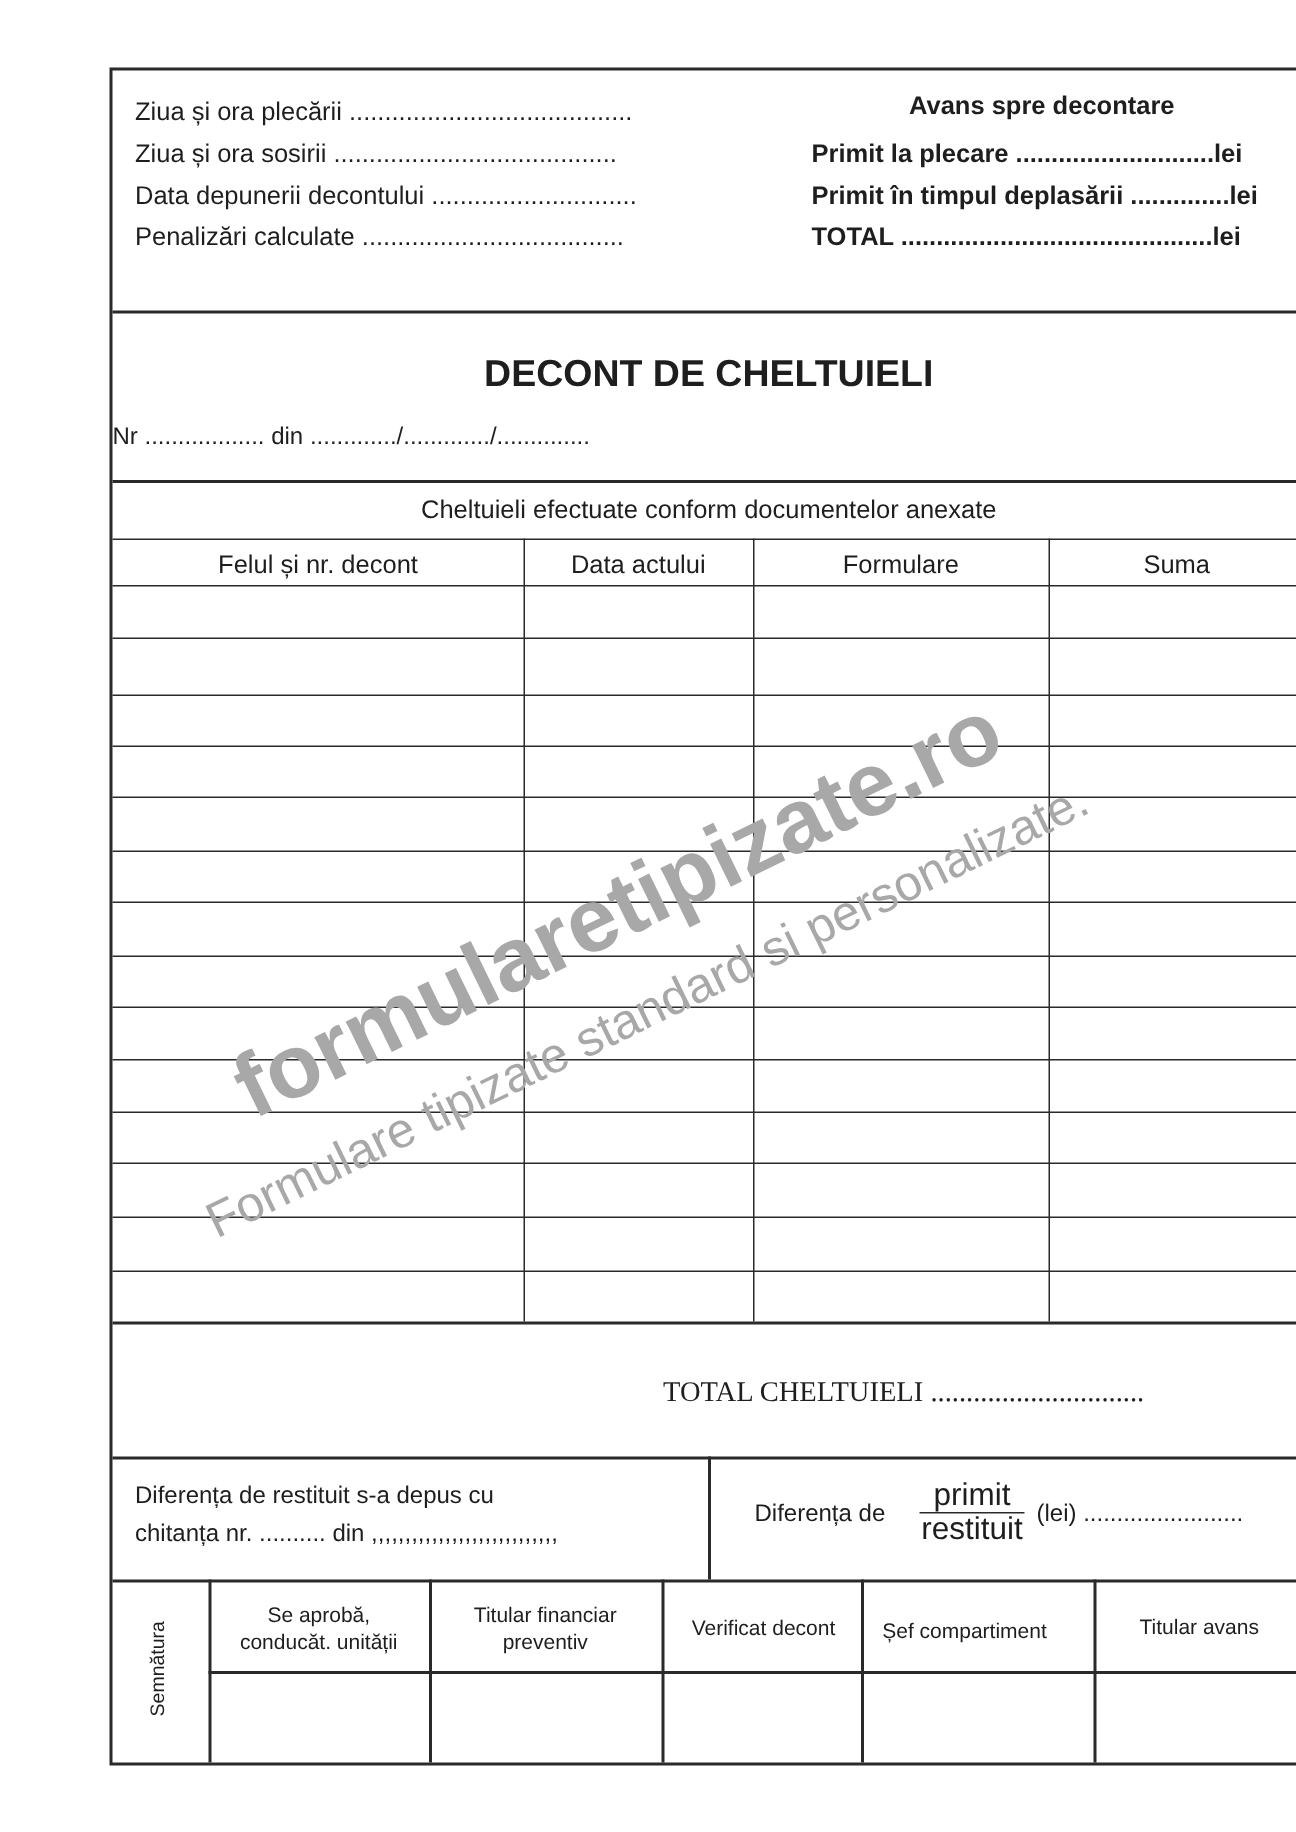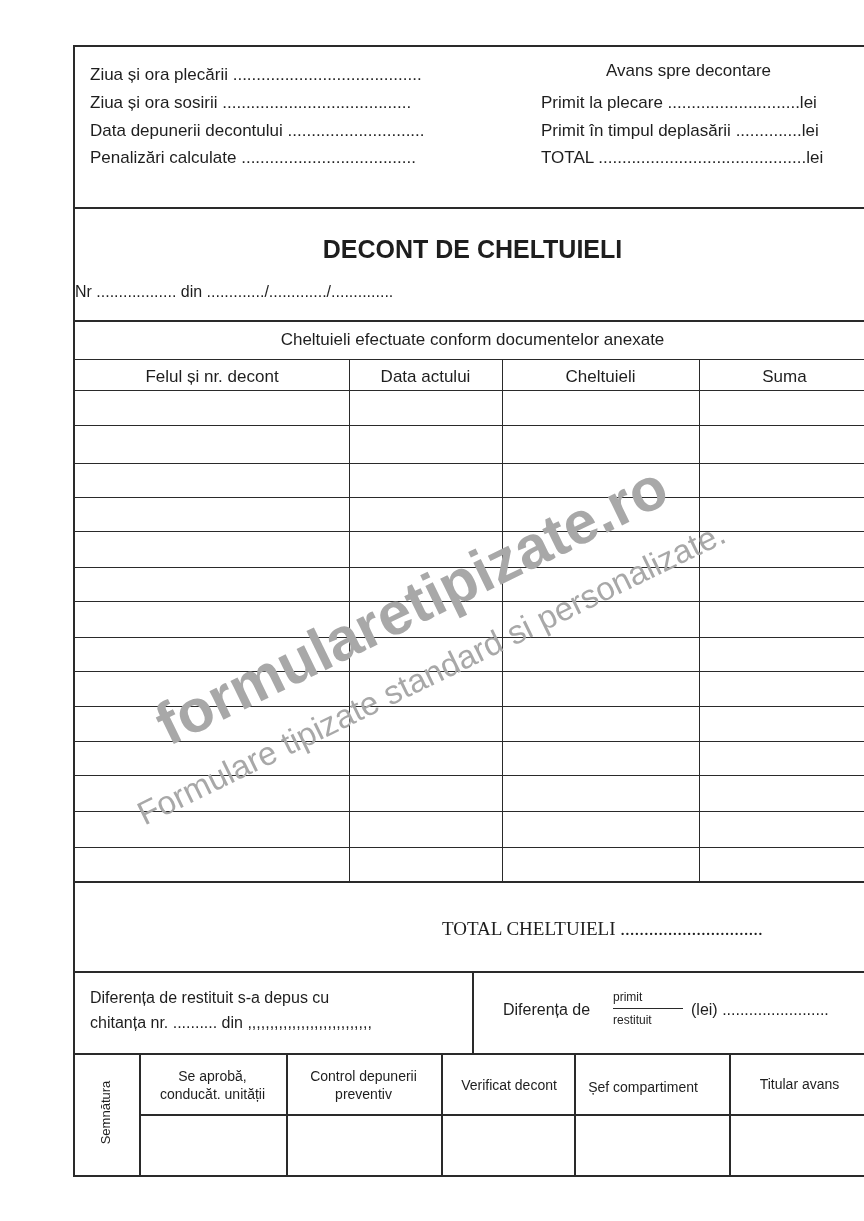--- a/index.html
+++ b/index.html
@@ -7,32 +7,32 @@
          font-family: "Liberation Sans", sans-serif; color: #1e1e1e; }
   .form { position: absolute; left: 33px; top: 45px; width: 795px; height: 1128px;
           border: 2px solid #2a2a2a; box-sizing: content-box; margin-left: 40px; }
   .abs { position: absolute; }
   .hline { position: absolute; left: 0; right: 0; height: 0; border-top: 2px solid #2a2a2a; }
   .hline.thin { border-top-width: 1.5px; }
   .vline { position: absolute; width: 0; border-left: 1.5px solid #2a2a2a; }
   .vline.thick { border-left-width: 2px; }
   .txt { position: absolute; font-size: 17px; white-space: nowrap; line-height: 20px; }
   .top-left .row { position: absolute; left: 15px; font-size: 17px; white-space: nowrap; }
-  .top-right .row { position: absolute; font-size: 17px; white-space: nowrap; }
+  .top-right .row { position: absolute; font-size: 17px; white-space: nowrap; font-weight: bold; }
   .title { position: absolute; left: 0; right: 0; text-align: center; font-weight: bold;
            font-size: 25px; top: 188px; letter-spacing: 0px; }
   .nr { position: absolute; left: 0; right: 0; top: 236px; font-size: 16px; }
   .section-head { position: absolute; left: 0; right: 0; text-align: center; top: 283px; font-size: 17px; }
   .col-head { position: absolute; top: 320px; font-size: 17px; text-align: center; }
   .sig-head { position: absolute; font-size: 14px; text-align: center; line-height: 18px; }
   .vertical { position: absolute; font-size: 13px; transform: rotate(-90deg); transform-origin: center; white-space: nowrap; }
   .watermark { position: absolute; color: #a8a8a8; white-space: nowrap; transform-origin: left bottom; pointer-events: none; }
   .wm1 { left: 175px; top: 690px; font-size: 60px; font-weight: bold; transform: rotate(-26deg); }
   .wm2 { left: 148px; top: 795px; font-size: 33px; transform: rotate(-26deg); }
-  .frac { position: absolute; font-size: 12px; line-height: 18px; }
+  .frac { position: absolute; text-align: center; font-size: 21px; line-height: 18px; }
   .frac .bar { border-top: 1.5px solid #2a2a2a; margin: 2px 0; }
 </style>
 </head>
 <body>
 
 <div class="form">
 
   <div class="top-left">
     <div class="row" style="top:18px;">
       <span>Ziua și ora plecării</span>
@@ -73,21 +73,21 @@
   <div class="title">DECONT DE CHELTUIELI</div>
   <div class="nr">Nr .................. din ............./............./..............</div>
 
   <div class="hline" style="top:273px;"></div>
 
   <div class="section-head">Cheltuieli efectuate conform documentelor anexate</div>
   <div class="hline thin" style="top:312px;"></div>
 
   <div class="col-head" style="left:0; width:274px;">Felul și nr. decont</div>
   <div class="col-head" style="left:274px; width:153px;">Data actului</div>
-  <div class="col-head" style="left:427px; width:197px;">Cheltuieli</div>
+  <div class="col-head" style="left:427px; width:197px;">Formulare</div>
   <div class="col-head" style="left:624px; width:171px;">Suma</div>
 
   <div class="vline" style="left:274px; top:312px; height:522px;"></div>
   <div class="vline" style="left:427px; top:312px; height:522px;"></div>
   <div class="vline" style="left:624px; top:312px; height:522px;"></div>
 
   <div class="hline thin" style="top:343px;"></div>
 
   <div>
     <div class="hline thin" style="top:378px;"></div>
@@ -142,21 +142,21 @@
     <div class="vline thick" style="left:499px; top:1006px; height:122px;"></div>
     <div class="vline thick" style="left:654px; top:1006px; height:122px;"></div>
 
     <div class="abs" style="left:64px; right:0; top:1067px; border-top:2px solid #2a2a2a;"></div>
 
     <div class="sig-head" style="left:64px; width:147px; top:1020px;">
       <div>Se aprobă,</div>
       <div>conducăt. unității</div>
     </div>
     <div class="sig-head" style="left:211px; width:155px; top:1020px;">
-      <div>Control depunerii</div>
+      <div>Titular financiar</div>
       <div>preventiv</div>
     </div>
     <div class="sig-head" style="left:366px; width:136px; top:1029px;">
       <div>Verificat decont</div>
     </div>
     <div class="sig-head" style="left:499px; width:138px; top:1031px;">
       <div>Șef compartiment</div>
     </div>
     <div class="sig-head" style="left:654px; width:141px; top:1028px;">
       <div>Titular avans</div>

